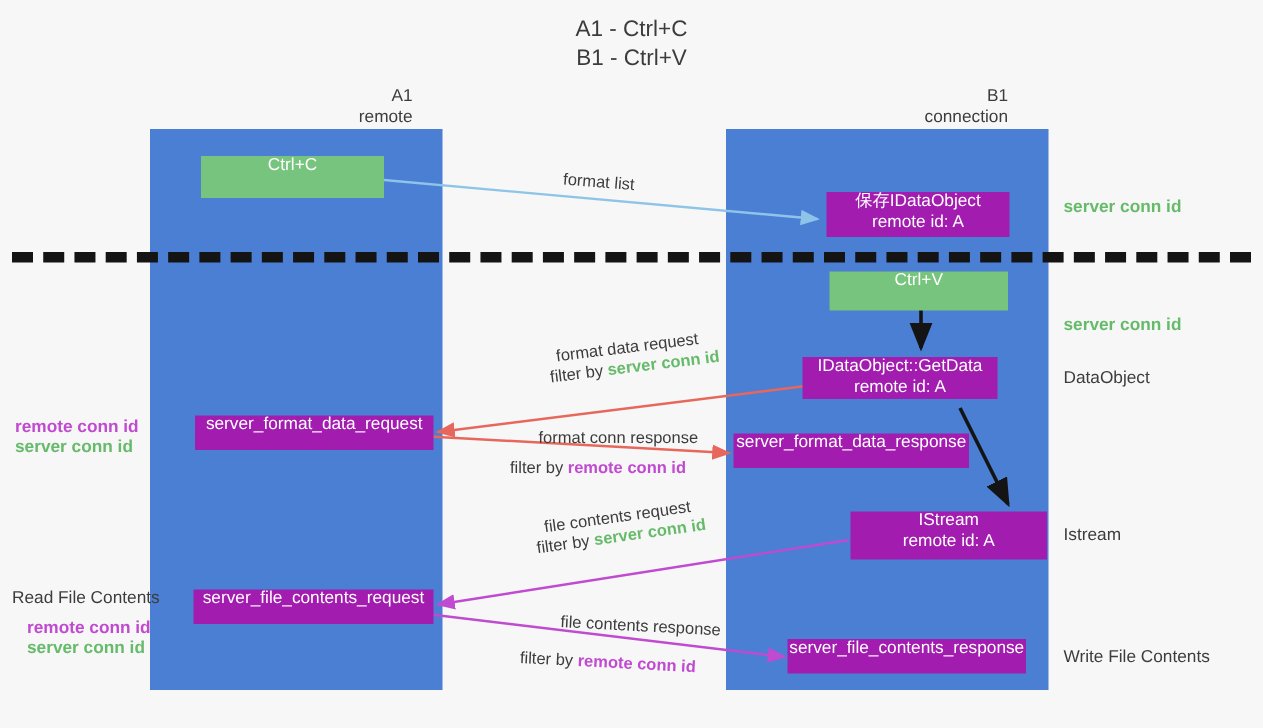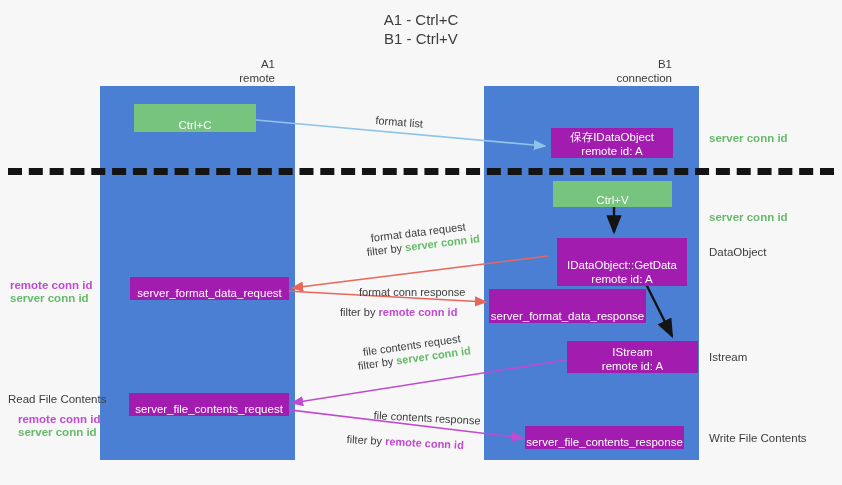--- a/index.html
+++ b/index.html
@@ -22,21 +22,21 @@
   }
 
   .lane {
     position: absolute; background: #4a7fd4; top: 86px; height: 374px;
   }
   .lane.a { left: 100px; width: 195px; }
   .lane.b { left: 484px; width: 215px; }
 
   .box {
     position: absolute; display: flex; flex-direction: column;
-    align-items: center; justify-content: flex-end;
+    align-items: center; justify-content: flex-start;
     color: #ffffff; text-align: center;
     font-size: 11.5px; line-height: 13.5px;
   }
   .box.green { background: #76c47d; }
   .box.orange { background: #a21caf; }
 
   .edge-label {
     position: absolute; color: #3c3c3c; font-size: 11px; line-height: 14px;
     white-space: nowrap;
   }
@@ -106,35 +106,35 @@
 
   <div class="box orange" style="left:551px; top:128px; width:122px; height:30px;">
     <span>保存IDataObject</span>
     <span>remote id: A</span>
   </div>
 
   <div class="box green" style="left:553px; top:181px; width:119px; height:26px;">
     <span>Ctrl+V</span>
   </div>
 
-  <div class="box orange" style="left:557px; top:238px; width:130px; height:48px;">
+  <div class="box orange" style="left:535px; top:238px; width:130px; height:28px;">
     <span>IDataObject::GetData</span>
     <span>remote id: A</span>
   </div>
 
   <div class="box orange" style="left:567px; top:341px; width:131px; height:32px;">
     <span>IStream</span>
     <span>remote id: A</span>
   </div>
 
   <div class="box orange" style="left:130px; top:277px; width:159px; height:23px;">
     <span>server_format_data_request</span>
   </div>
 
-  <div class="box orange" style="left:489px; top:289px; width:157px; height:34px;">
+  <div class="box orange" style="left:489px; top:289px; width:157px; height:23px;">
     <span>server_format_data_response</span>
   </div>
 
   <div class="box orange" style="left:129px; top:393px; width:160px; height:23px;">
     <span>server_file_contents_request</span>
   </div>
 
   <div class="box orange" style="left:525px; top:426px; width:159px; height:23px;">
     <span>server_file_contents_response</span>
   </div>

